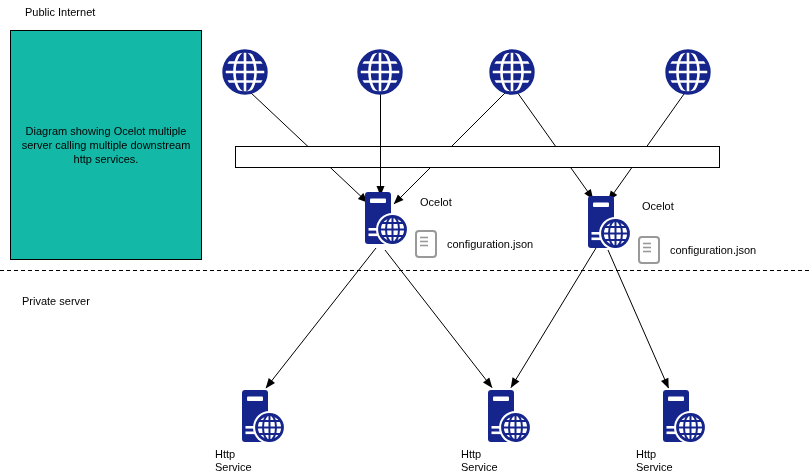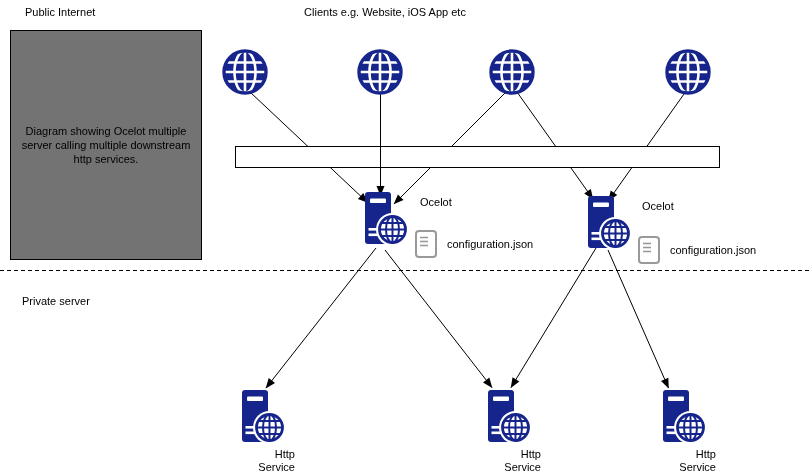--- a/index.html
+++ b/index.html
@@ -2,27 +2,27 @@
 <html><head>
 <meta charset="utf-8">
 <style>
   html,body{margin:0;padding:0;background:#fff;}
   body{width:812px;height:474px;overflow:hidden;position:relative;
        font-family:"Liberation Sans",sans-serif;color:#000;}
   .canvas{position:absolute;left:0;top:0;width:812px;height:409px;}
   svg.layer{position:absolute;left:0;top:0;}
   .lbl{position:absolute;font-size:11px;line-height:13px;white-space:nowrap;}
   .note-box{position:absolute;left:10px;top:30px;width:192px;height:230px;
-            border:1px solid #000;box-sizing:border-box;background:#737373;
+            border:1px solid #000;box-sizing:border-box;background:#14b8a6;
             display:flex;align-items:center;justify-content:flex-end;}
   .note-text{font-size:11px;line-height:14px;text-align:center;padding:0 6px;}
   .lb-label{position:absolute;left:236px;top:146px;width:484px;height:22px;
             display:flex;align-items:center;justify-content:center;
             font-size:11px;}
-  .svc-label{position:absolute;width:80px;text-align:right;
+  .svc-label{position:absolute;width:80px;text-align:left;
              font-size:11px;line-height:12.5px;}
 </style>
 </head>
 <body>
 
 <div class="canvas">
 
   <svg class="layer" width="812" height="474" viewBox="0 0 812 474">
     <defs>
       <marker id="arrow" markerUnits="userSpaceOnUse" markerWidth="12" markerHeight="10" refX="10.5" refY="5" orient="auto">
@@ -98,21 +98,20 @@
     <use href="#g-doc" x="415" y="230"></use>
     <use href="#g-doc" x="638" y="236"></use>
 
     <use href="#g-server-globe" x="242" y="390"></use>
     <use href="#g-server-globe" x="488" y="390"></use>
     <use href="#g-server-globe" x="663" y="390"></use>
   </svg>
 
   <div class="lbl" style="left:25px;top:6px;">Public Internet</div>
 
-  <div class="lbl" style="left:285px;top:6px;width:200px;text-align:center;">Clients e.g. Website, iOS App etc</div>
 
   <div class="note-box">
     <div class="note-text">Diagram showing Ocelot multiple server calling multiple downstream http services.</div>
   </div>
 
 
   <div class="lbl" style="left:420px;top:196px;">Ocelot</div>
   <div class="lbl" style="left:642px;top:200px;">Ocelot</div>
 
   <div class="lbl" style="left:447px;top:238px;">configuration.json</div>

